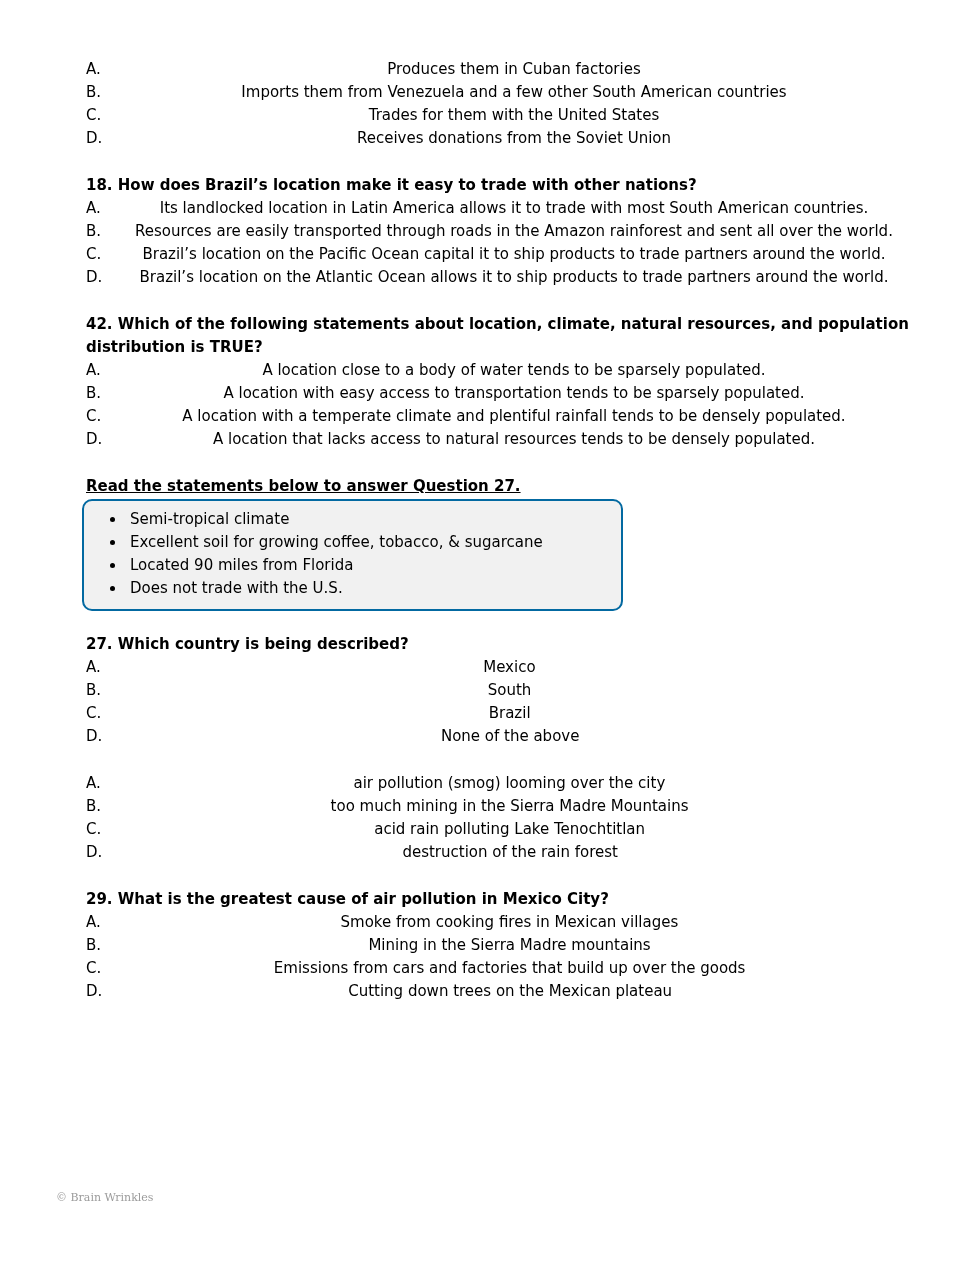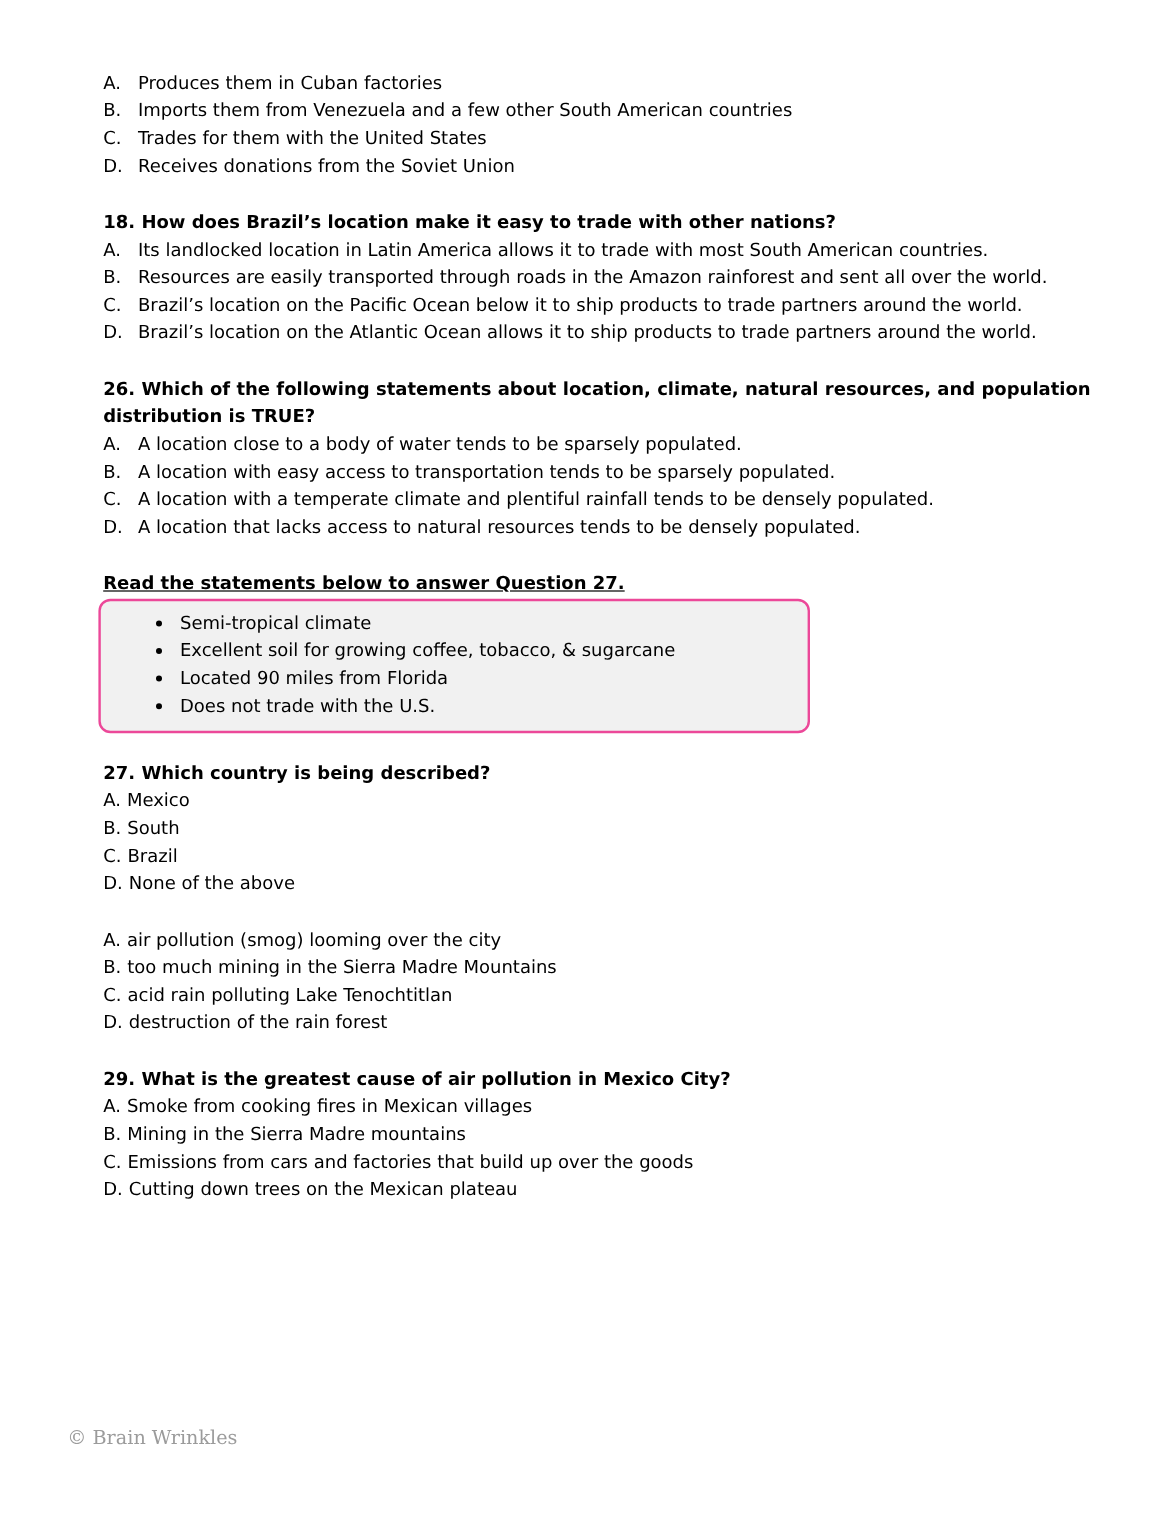--- a/index.html
+++ b/index.html
@@ -14,47 +14,47 @@
     line-height: 23px;
     color: #000000;
     padding: 58px 66px 0 86px;
     overflow: hidden;
   }
   .q { margin: 0 0 24px 0; }
   .q-head { font-weight: bold; margin: 0; }
   .opt { display: flex; }
   .opt-tab .letter { flex: 0 0 29px; width: 29px; }
   .opt-inline .letter { margin-right: 5px; flex: 0 0 auto; }
-  .opt .text { flex: 1 1 auto; }
+  .opt .text { flex: 1 1 auto; text-align: center; }
   .callout { margin: 0 0 22px 0; }
   .callout-lead {
     font-weight: bold;
     text-decoration: underline;
     margin: 0 0 1px 0;
   }
   .callout-box {
-    width: 593px;
+    width: 541px;
     margin-left: -4px;
-    border: 2px solid #ec4899;
+    border: 2px solid #0369a1;
     border-radius: 10px;
     background: #f1f1f1;
-    padding: 7px 14px 9px 22px;
+    padding: 7px 14px 9px 2px;
   }
   .callout-box ul {
     margin: 0;
     padding-left: 40px;
     list-style: disc;
   }
   .callout-box li { padding-left: 4px; }
   .footer {
     position: absolute;
     left: 56px;
     top: 1190px;
     font-family: "DejaVu Serif", serif;
-    font-size: 16px;
+    font-size: 11px;
     line-height: 16px;
     color: #9b9b9b;
   }
 </style>
 </head>
 <body>
 
 <div class="page">
 
   <div class="q">
@@ -81,30 +81,30 @@
     <div class="opt opt-tab">
       <span class="letter">A.</span>
       <span class="text">Its landlocked location in Latin America allows it to trade with most South American countries.</span>
     </div>
     <div class="opt opt-tab">
       <span class="letter">B.</span>
       <span class="text">Resources are easily transported through roads in the Amazon rainforest and sent all over the world.</span>
     </div>
     <div class="opt opt-tab">
       <span class="letter">C.</span>
-      <span class="text">Brazil’s location on the Pacific Ocean below it to ship products to trade partners around the world.</span>
+      <span class="text">Brazil’s location on the Pacific Ocean capital it to ship products to trade partners around the world.</span>
     </div>
     <div class="opt opt-tab">
       <span class="letter">D.</span>
       <span class="text">Brazil’s location on the Atlantic Ocean allows it to ship products to trade partners around the world.</span>
     </div>
   </div>
 
   <div class="q">
-    <p class="q-head"><span>26.</span> <span>Which of the following statements about location, climate, natural resources, and population distribution is TRUE?</span></p>
+    <p class="q-head"><span>42.</span> <span>Which of the following statements about location, climate, natural resources, and population distribution is TRUE?</span></p>
     <div class="opt opt-tab">
       <span class="letter">A.</span>
       <span class="text">A location close to a body of water tends to be sparsely populated.</span>
     </div>
     <div class="opt opt-tab">
       <span class="letter">B.</span>
       <span class="text">A location with easy access to transportation tends to be sparsely populated.</span>
     </div>
     <div class="opt opt-tab">
       <span class="letter">C.</span>

